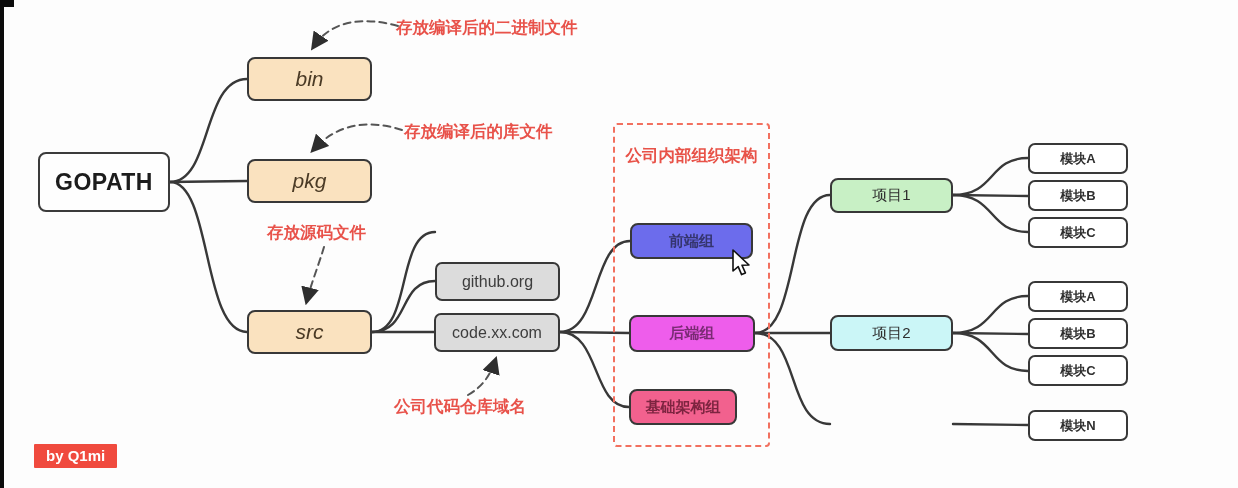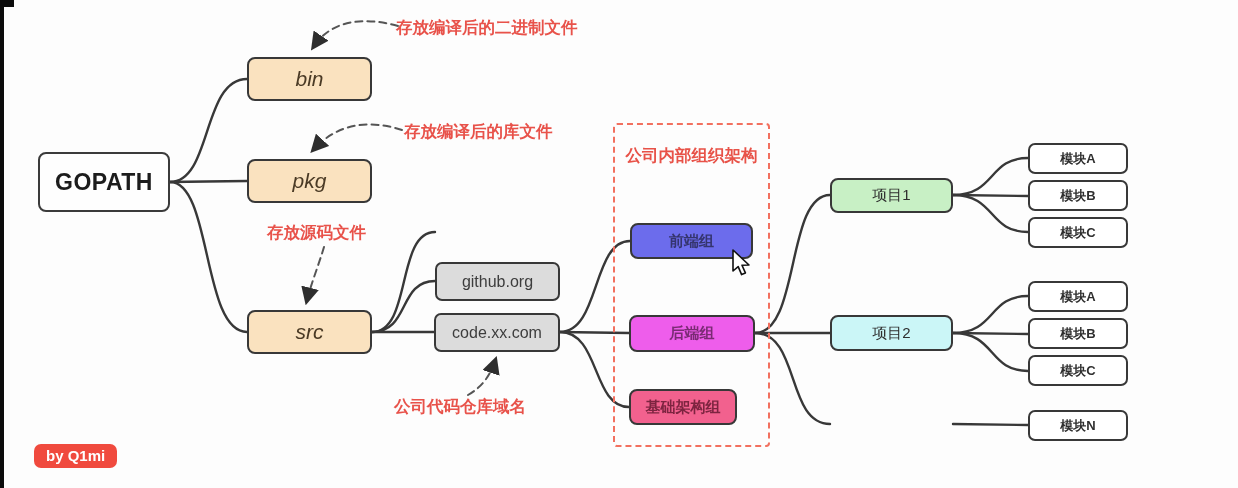--- a/index.html
+++ b/index.html
@@ -49,21 +49,21 @@
   #node-mod-a2{top:281px;} #node-mod-b2{top:318px;} #node-mod-c2{top:355px;}
   #node-mod-n{top:410px;}
 
   .note{position:absolute;color:#e8524a;font-size:16.5px;font-weight:700;white-space:nowrap;}
   #note-bin{left:396px;top:17px;}
   #note-pkg{left:404px;top:121px;}
   #note-src{left:267px;top:222px;}
   #note-code{left:394px;top:396px;}
 
   #watermark{position:absolute;left:34px;top:444px;background:#f04a3e;color:#ffffff;
-             font-size:15px;font-weight:700;padding:3px 12px 4px 12px;border-radius:7px;}
+             font-size:15px;font-weight:700;padding:3px 12px 4px 12px;border-radius:1px;}
 
   #cursor{position:absolute;left:729px;top:249px;width:22px;height:30px;}
 </style>
 </head>
 <body>
 
 <div id="stage">
 
   <div class="edge-strip" id="strip-left"></div>
   <div class="edge-strip" id="strip-corner"></div>

